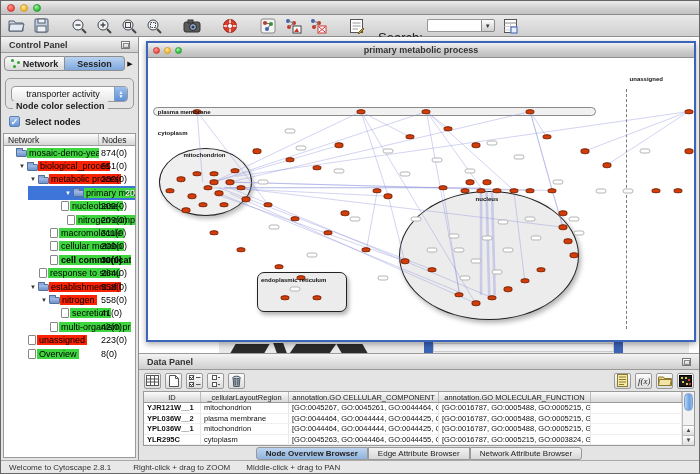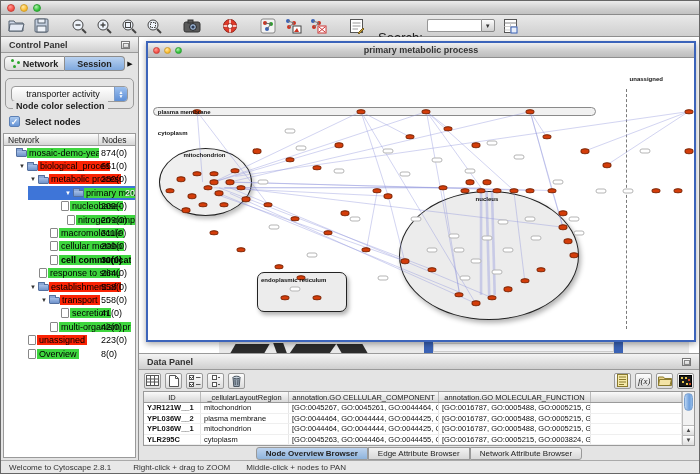--- a/index.html
+++ b/index.html
@@ -386,21 +386,21 @@
             </div>
             <div class="trow" style="padding-left: 24px;">
               <span class="tarr">▼</span>
               <span class="fold"></span>
               <span class="tlabel hl-red">establishment of lo</span>
               <span class="tcount">558(0)</span>
             </div>
             <div class="trow" style="padding-left: 35px;">
               <span class="tarr">▼</span>
               <span class="fold"></span>
-              <span class="tlabel hl-red">transport</span>
+              <span class="tlabel hl-red">nitrogen</span>
               <span class="tcount">558(0)</span>
             </div>
             <div class="trow" style="padding-left: 46px;">
               <span class="tarr"></span>
               <span class="ficon"></span>
               <span class="tlabel hl-green">secretion</span>
               <span class="tcount">41(0)</span>
             </div>
             <div class="trow" style="padding-left: 35px;">
               <span class="tarr"></span>
@@ -743,15 +743,15 @@
             <span class="btab">Edge Attribute Browser</span>
             <span class="btab last">Network Attribute Browser</span>
           </div>
       </div>
     </div>
   </div>
 
   <div class="statusbar">
     <span class="st1">Welcome to Cytoscape 2.8.1</span>
     <span class="st2">Right-click + drag to ZOOM</span>
-    <span class="st3">Middle-click + nodes to PAN</span>
+    <span class="st3">Middle-click + drag to PAN</span>
   </div>
 </div>
 
 </body></html>

